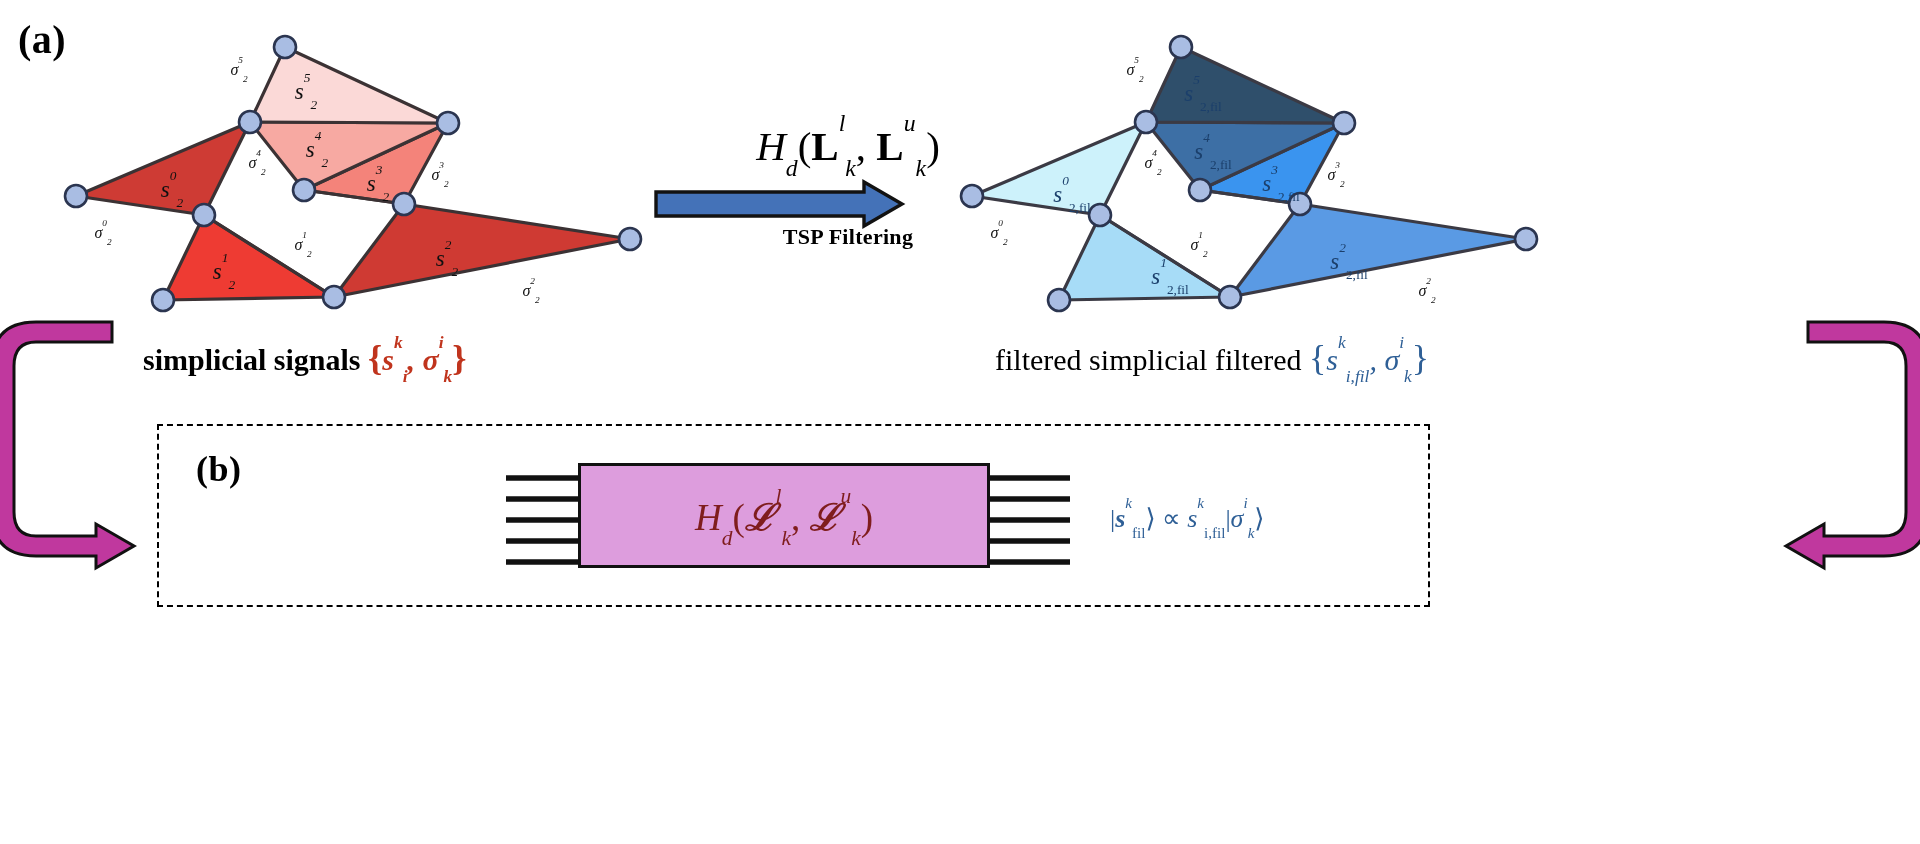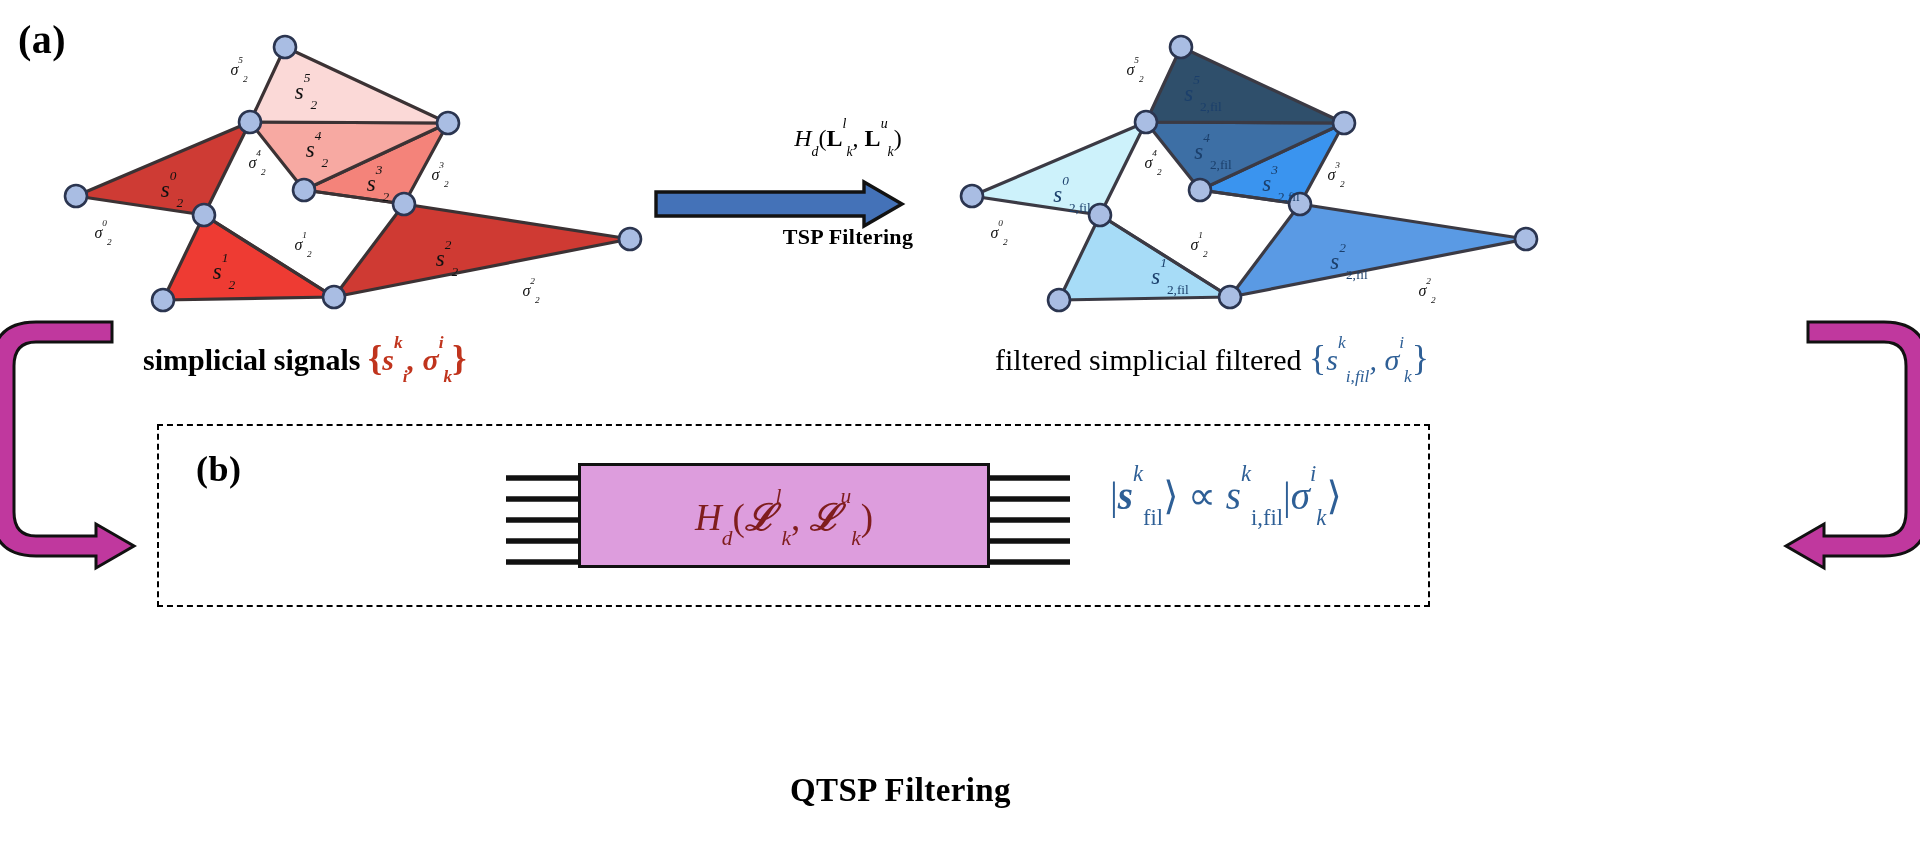--- a/index.html
+++ b/index.html
@@ -49,21 +49,21 @@
     font-style:italic;
     font-size:23px;
     color:#111;
     white-space:nowrap;
     transform:translate(-50%,-50%);
   }
   .lbl.blue{color:#1b3f6b;}
   .lbl-sig{font-size:16px;}
 
   
-  #arrow-operator{left:848px;top:126px;font-size:24px;transform:translateX(-50%);}
+  #arrow-operator{left:848px;top:126px;font-size:41px;transform:translateX(-50%);}
   #tsp-filter-label{
     left:848px;top:226px;font-size:22px;font-weight:bold;font-style:normal;
     transform:translateX(-50%);letter-spacing:.3px;
   }
 
   
   .caption{
     position:absolute;
     font-family:"Liberation Serif", serif;
     font-size:30px;
@@ -92,21 +92,21 @@
     width:412px;height:105px;
     background:#dd9ddd;
     border:3px solid #111;
     box-sizing:border-box;
     display:flex;align-items:center;justify-content:center;
   }
   #gate-label{font-size:37px;font-family:"Liberation Serif",serif;color:#7f1d1d;}
 
   
   #ket-in{left:243px;top:490px;font-size:39px;color:#c0341d;}
-  #ket-out{left:1110px;top:476px;font-size:39px;color:#2e5f96;}
+  #ket-out{left:1110px;top:506px;font-size:26px;color:#2e5f96;}
 
   #qtsp-label{
     position:absolute;left:790px;top:772px;
     font-size:33px;font-weight:bold;
     font-family:"Liberation Serif",serif;color:#000;letter-spacing:.4px;
   }
   .scriptL{font-family:"Liberation Serif",serif;font-weight:bold;font-style:italic;}
 </style>
 </head>
 <body>
@@ -292,15 +292,14 @@
   <div id="gate-box">
     <span id="gate-label">
       <span class="it">H</span><sub>d</sub><span>(</span><span class="scriptL">ℒ</span><sup>l</sup><sub>k</sub><span>,</span>&nbsp;<span class="scriptL">ℒ</span><sup>u</sup><sub>k</sub><span>)</span>
     </span>
   </div>
 
   <div class="math" id="ket-out">
     <span style="font-style:normal">|</span><span class="bf it">s</span><sup>k</sup><sub class="upr">fil</sub><span style="font-style:normal">⟩</span>&nbsp;<span style="font-style:normal">∝</span>&nbsp;<span class="it">s</span><sup>k</sup><sub class="upr">i,fil</sub><span style="font-style:normal">|</span><span class="it">σ</span><sup>i</sup><sub>k</sub><span style="font-style:normal">⟩</span>
   </div>
 
-  <div id="qtsp-label">QTSP Filtering</div>
 
 </div>
 
 </body></html>

